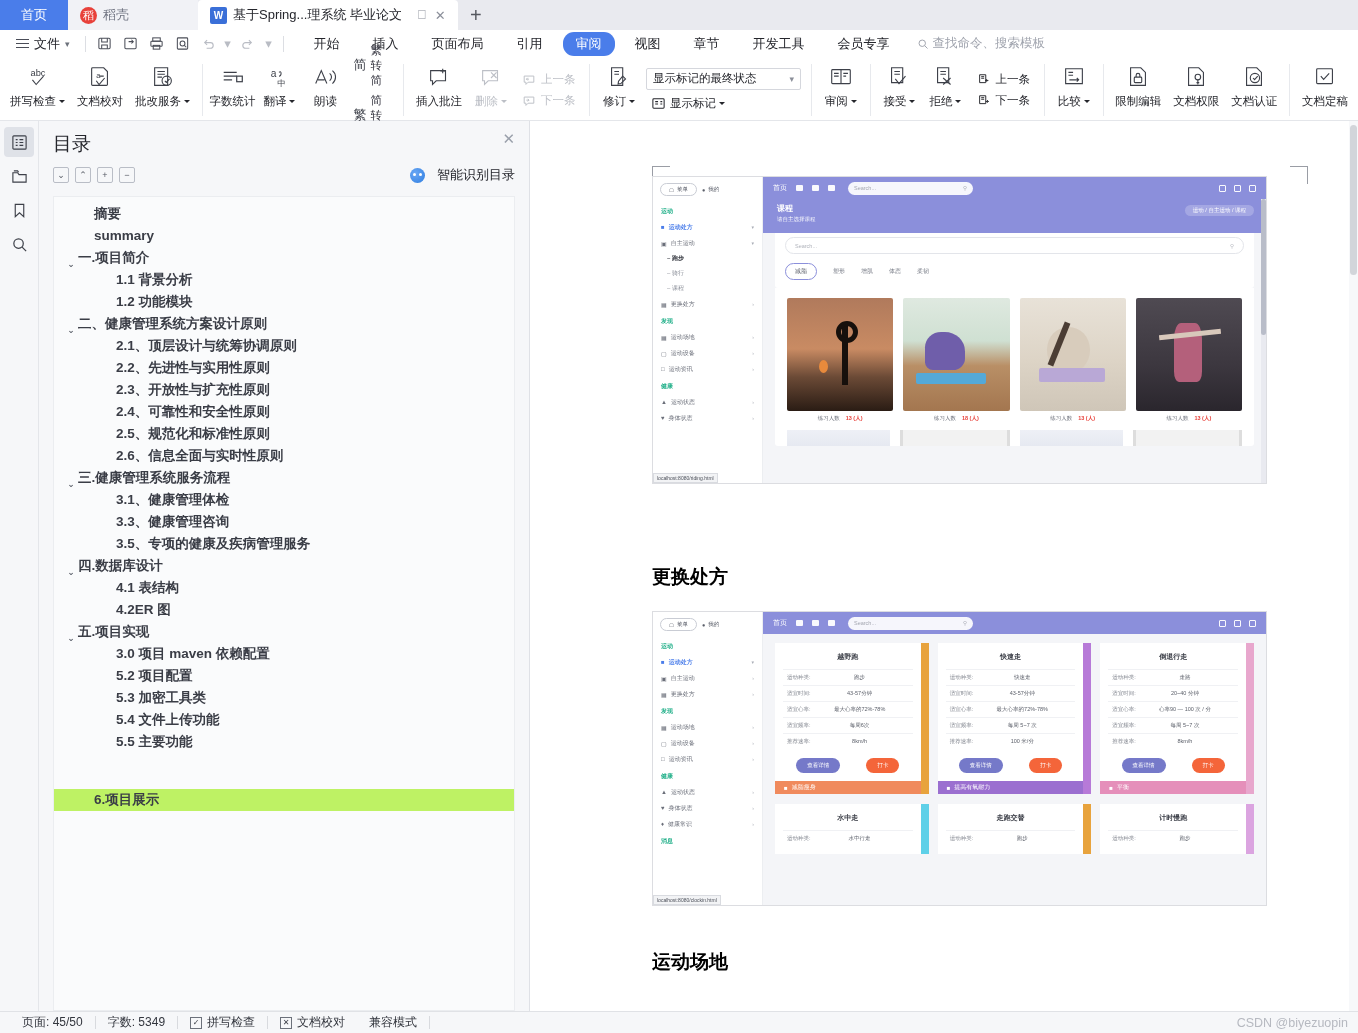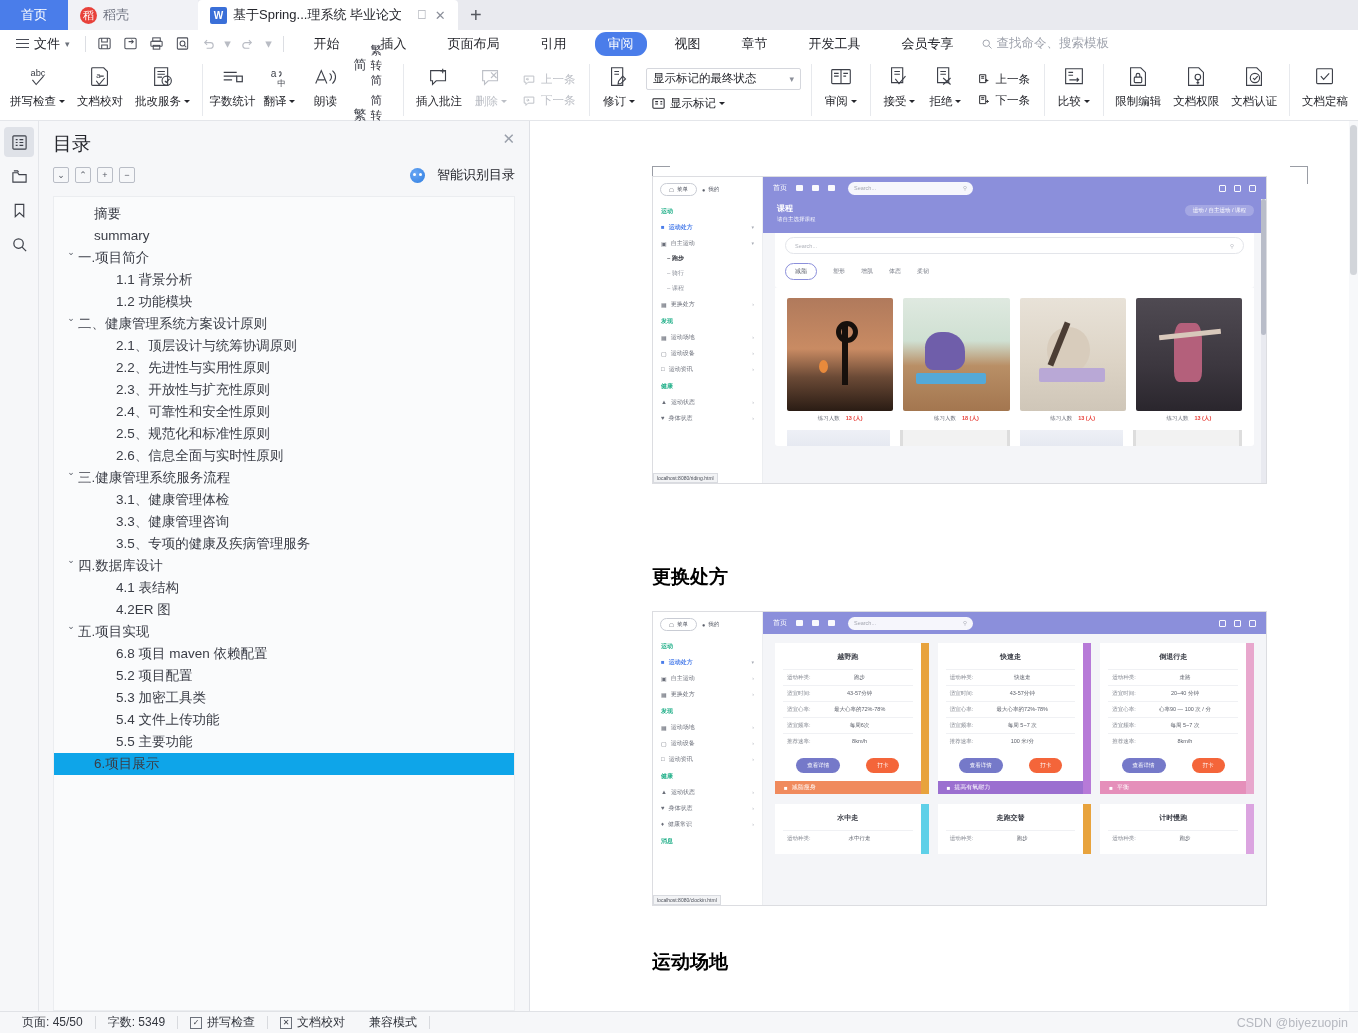--- a/index.html
+++ b/index.html
@@ -25,21 +25,21 @@
 
   
   .menubar{height:28px;background:#fff;display:flex;align-items:center;padding:0 8px;font-size:13px;gap:0;border-bottom:1px solid #fff;}
   .file-btn{display:flex;align-items:center;gap:5px;padding:2px 8px;color:#25262c;cursor:pointer;}
   .hamburger{display:inline-flex;flex-direction:column;gap:2.5px;}
   .hamburger i{display:block;width:13px;height:1.5px;background:#4a4d57;}
   .qa-sep{width:1px;height:16px;background:#dcdee3;margin:0 7px;}
   .qa-group{display:flex;align-items:center;gap:3px;}
   .qa-btn{width:23px;height:22px;display:flex;align-items:center;justify-content:center;color:#4a4d57;cursor:pointer;border-radius:3px;}
   .qa-btn.dim{color:#b9bcc4;}
-  .menu-tabs{display:flex;align-items:center;gap:15px;margin-left:10px;}
+  .menu-tabs{display:flex;align-items:center;gap:7px;margin-left:10px;}
   .mtab{padding:3px 13px;border-radius:11px;color:#25262c;cursor:pointer;font-size:13px;}
   .mtab.active{background:#4a7dea;color:#fff;}
   .cmd-search{display:flex;align-items:center;gap:4px;margin-left:14px;color:#9fa3ad;font-size:12.5px;cursor:text;}
 
   
   .ribbon{height:63px;background:#fff;display:flex;align-items:stretch;padding:2px 4px 0 4px;border-bottom:1px solid #e4e6ea;}
   .rgrp{display:flex;align-items:stretch;gap:0;}
   .rsep{width:1px;background:#e7e9ed;margin:4px 6px;}
   .ritem{width:auto;min-width:46px;padding:3px 6px 0 6px;display:flex;flex-direction:column;align-items:center;justify-content:flex-start;cursor:pointer;border-radius:3px;}
   .ritem .ico{height:30px;display:flex;align-items:center;justify-content:center;color:#3d4049;}
@@ -67,22 +67,22 @@
   .nav-title{font-size:19px;color:#25262c;}
   .nav-close{color:#9aa0ab;font-size:15px;cursor:pointer;line-height:1;}
   .nav-tools{display:flex;align-items:center;justify-content:space-between;margin-top:9px;}
   .nav-tools-left{display:flex;gap:6px;}
   .ntbtn{width:16px;height:16px;border:1px solid #b9bdc6;border-radius:2px;display:flex;align-items:center;justify-content:center;font-size:9px;color:#545963;cursor:pointer;background:#f6f7f9;}
   .smart-toc{display:flex;align-items:center;gap:12px;font-size:13px;color:#25262c;cursor:pointer;}
   .smart-dot{width:15px;height:15px;border-radius:50%;background:radial-gradient(circle at 35% 35%,#6aa8f5,#2f7de0);position:relative;}
   .smart-dot:before,.smart-dot:after{content:"";position:absolute;top:5px;width:3px;height:3px;background:#fff;border-radius:50%;}
   .smart-dot:before{left:3px;} .smart-dot:after{right:3px;}
   .toclist{margin-top:12px;background:#fafbfc;border:1px solid #ebedf0;flex:1;overflow:hidden;padding:6px 0 0 0;}
-  .tocitem{display:flex;align-items:flex-start;height:22px;font-size:13.5px;color:#3a3d46;padding-left:10px;cursor:pointer;white-space:nowrap;}
-  .tocitem.selected{background:#0ea5e9;}
+  .tocitem{display:flex;align-items:flex-end;height:22px;font-size:13.5px;color:#3a3d46;padding-left:10px;cursor:pointer;white-space:nowrap;font-weight:bold;}
+  .tocitem.selected{background:#bef264;margin-top:36px;}
   .tocitem .chev{width:14px;display:inline-flex;align-items:center;justify-content:center;color:#5a5f69;font-size:9px;}
   .tocitem .txt{line-height:22px;}
 
   
   .docarea{flex:1;background:#f2f3f5;position:relative;overflow:hidden;}
   .page{position:absolute;left:0;top:0;width:820px;height:100%;background:#fff;}
   .corner{position:absolute;width:18px;height:18px;border-color:#9a9da5;}
   .doc-heading{font-family:"Liberation Serif","DejaVu Serif",serif;font-size:19px;font-weight:bold;color:#000;}
 
   
@@ -629,21 +629,21 @@
         <div class="tocitem" style="padding-left: 48px;">
           <span class="chev"></span>
           <span class="txt">4.2ER 图</span>
         </div>
         <div class="tocitem" style="padding-left: 10px;">
           <span class="chev">⌄</span>
           <span class="txt">五.项目实现</span>
         </div>
         <div class="tocitem" style="padding-left: 48px;">
           <span class="chev"></span>
-          <span class="txt">6.8 项目 maven 依赖配置</span>
+          <span class="txt">3.0 项目 maven 依赖配置</span>
         </div>
         <div class="tocitem" style="padding-left: 48px;">
           <span class="chev"></span>
           <span class="txt">5.2 项目配置</span>
         </div>
         <div class="tocitem" style="padding-left: 48px;">
           <span class="chev"></span>
           <span class="txt">5.3 加密工具类</span>
         </div>
         <div class="tocitem" style="padding-left: 48px;">

